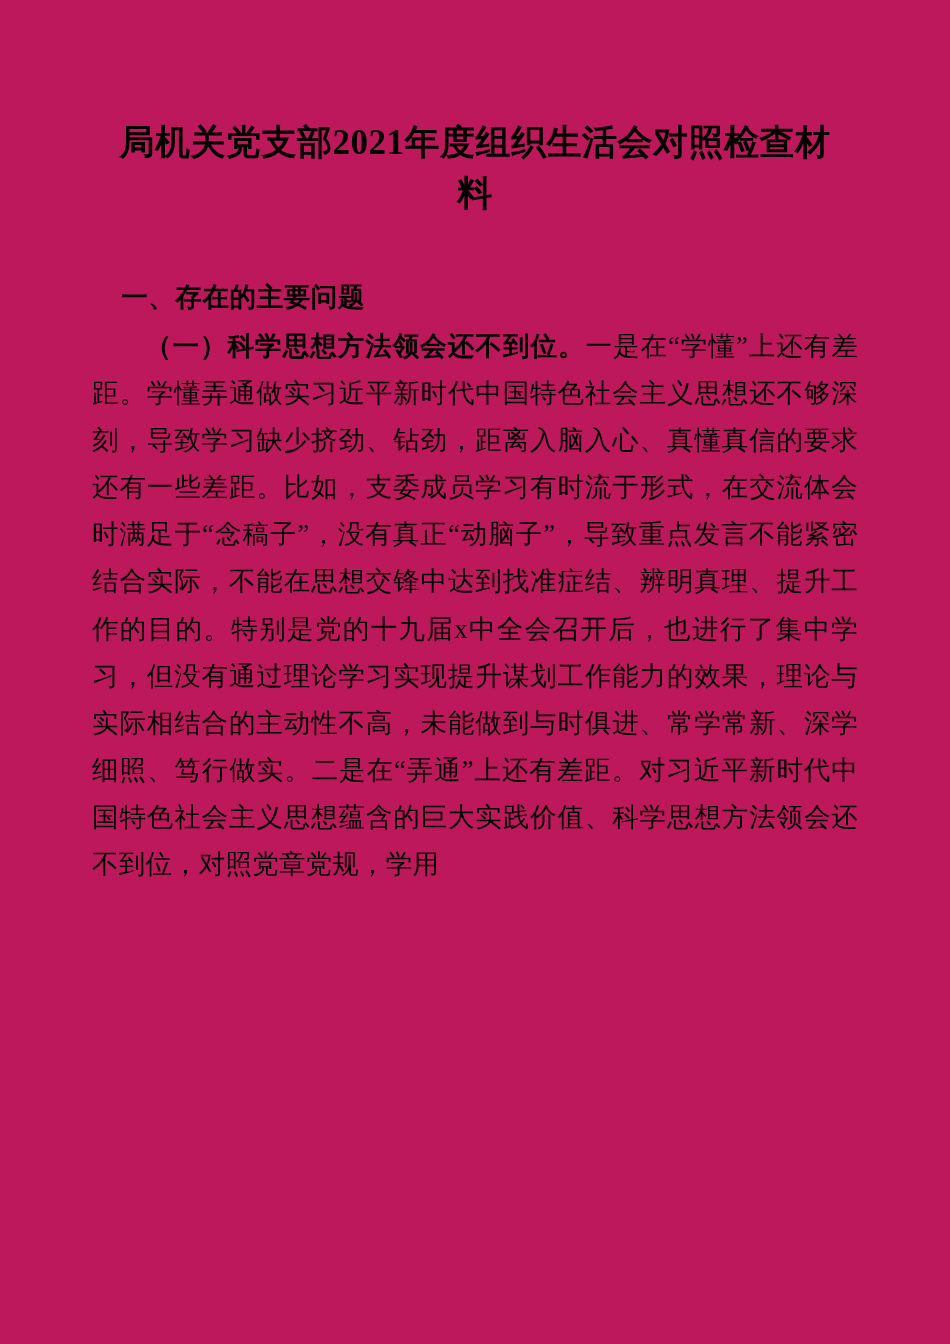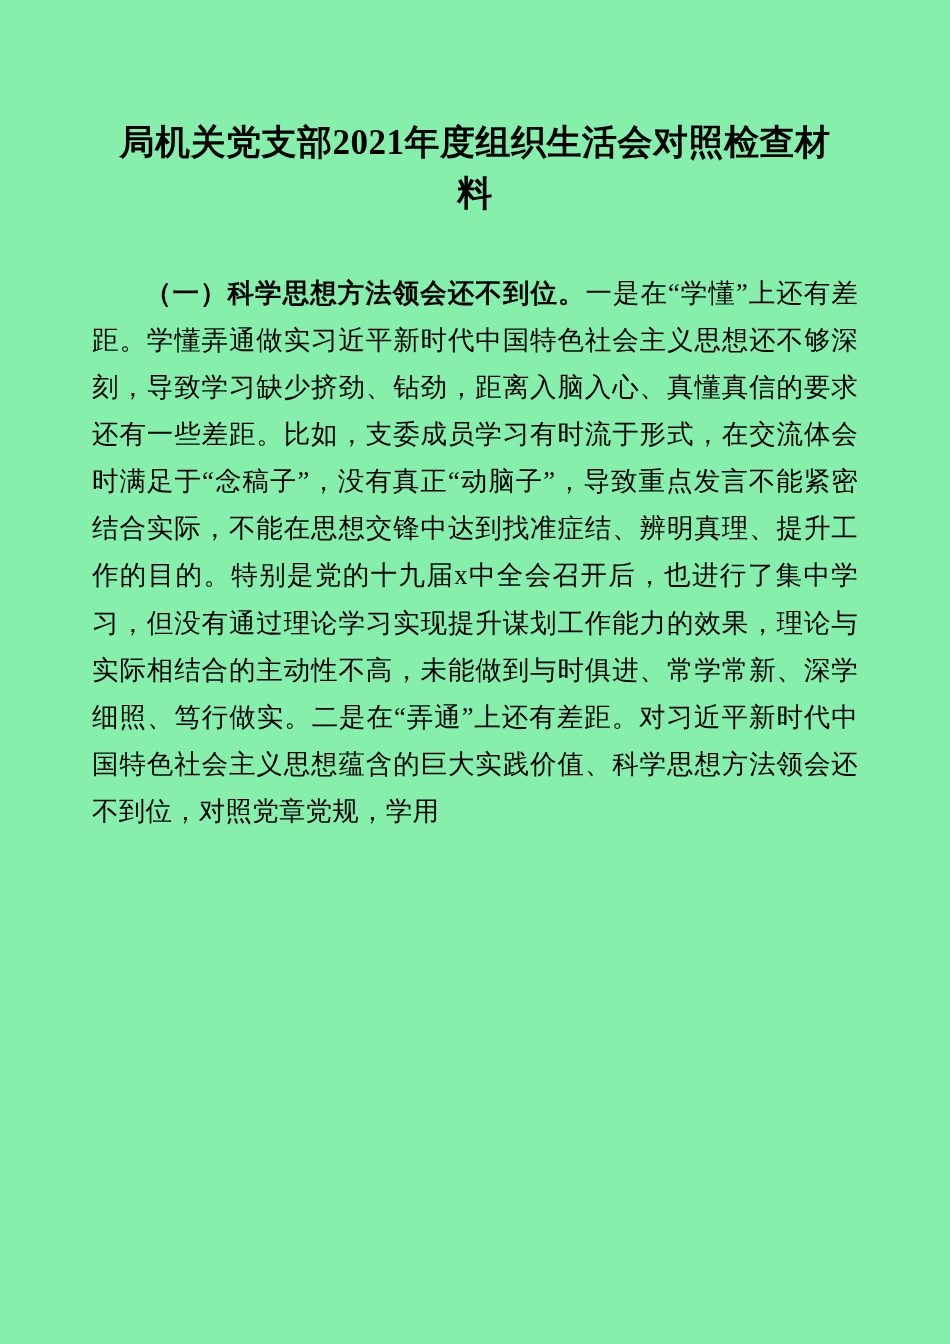--- a/index.html
+++ b/index.html
@@ -13,21 +13,21 @@
     font-family: "Liberation Serif", "DejaVu Serif", serif;
     color: #000000;
     overflow: hidden;
   }
   .page {
     position: relative;
     width: 950px;
     height: 1344px;
     box-sizing: border-box;
     padding: 118px 92px 40px 92px;
-    background: #86efac;
+    background: #be185d;
   }
   .doc-title {
     font-family: "Liberation Serif", "DejaVu Serif", serif;
     font-weight: bold;
     font-size: 35px;
     line-height: 1.45;
     text-align: center;
     letter-spacing: 0.5px;
     margin: 0 0 44px 0;
     padding: 0 10px;
@@ -57,16 +57,17 @@
 </head>
 <body>
 
 <div class="page">
 
   <h1 class="doc-title">局机关党支部2021年度组织生活会对照检查材料</h1>
 
 
   <div class="spacer-sm"></div>
 
+  <h2 class="heading">一、存在的主要问题</h2>
 
   <p class="para"><span class="b">（一）科学思想方法领会还不到位。</span><span>一是在“学懂”上还有差距。学懂弄通做实习近平新时代中国特色社会主义思想还不够深刻，导致学习缺少挤劲、钻劲，距离入脑入心、真懂真信的要求还有一些差距。比如，支委成员学习有时流于形式，在交流体会时满足于“念稿子”，没有真正“动脑子”，导致重点发言不能紧密结合实际，不能在思想交锋中达到找准症结、辨明真理、提升工作的目的。特别是党的十九届x中全会召开后，也进行了集中学习，但没有通过理论学习实现提升谋划工作能力的效果，理论与实际相结合的主动性不高，未能做到与时俱进、常学常新、深学细照、笃行做实。二是在“弄通”上还有差距。对习近平新时代中国特色社会主义思想蕴含的巨大实践价值、科学思想方法领会还不到位，对照党章党规，学用</span></p>
 
 </div>
 
 </body></html>

